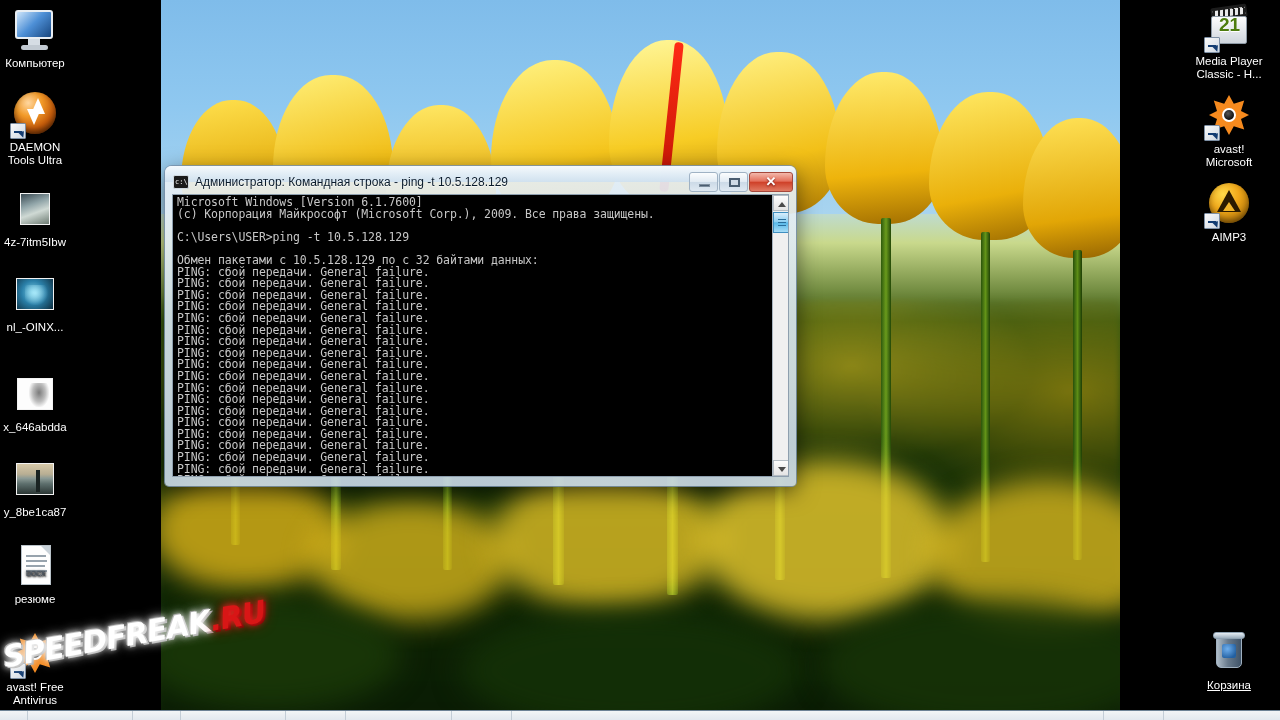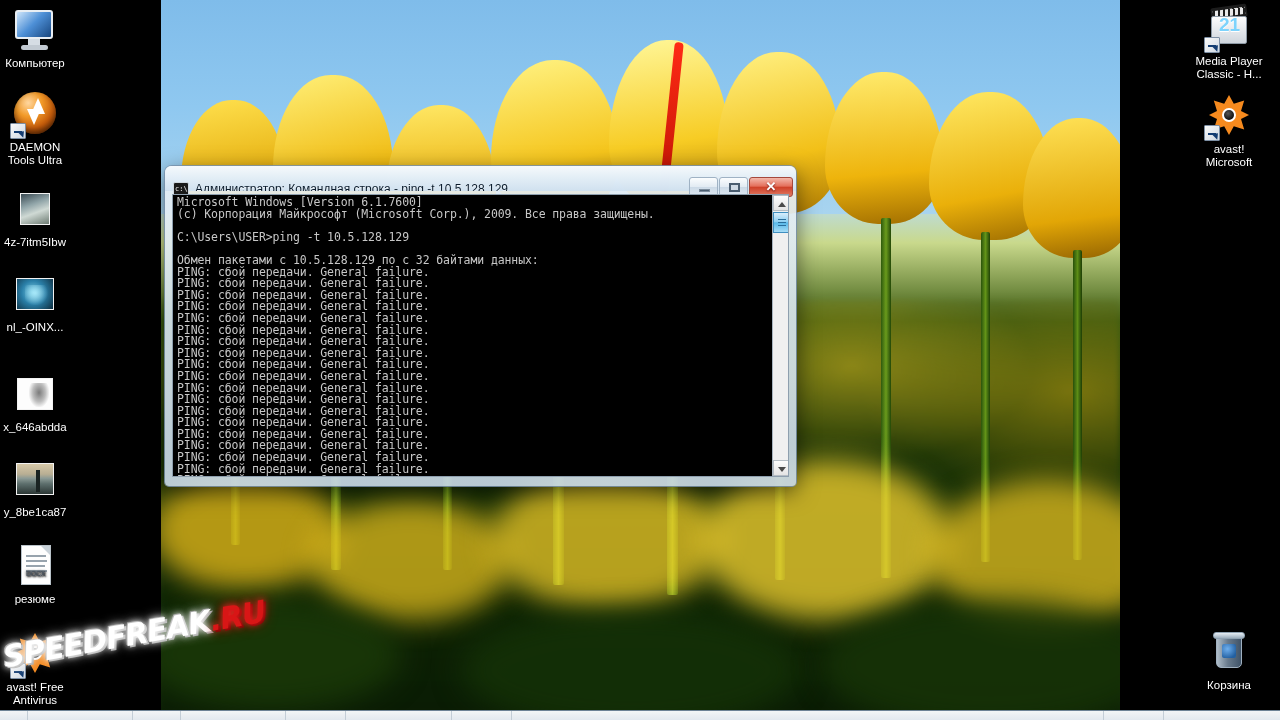--- a/index.html
+++ b/index.html
@@ -114,21 +114,21 @@
       border-left:6px solid transparent; border-right:6px solid transparent; border-bottom:9px solid #f0b52a; }
 
   
   .ic-mpc .film { position:absolute; left:6px; top:2px; width:36px; height:13px; background:#1c1c1c;
       transform: rotate(-8deg); border-radius:2px; }
   .ic-mpc .film::after { content:""; position:absolute; left:2px; top:3px; width:32px; height:7px;
       background: repeating-linear-gradient(90deg,#1c1c1c 0 2px,#e9e9e9 2px 5px); }
   .ic-mpc .body { position:absolute; left:6px; top:12px; width:36px; height:28px;
       background: linear-gradient(180deg,#fdfdfd,#cfd6dd); border:1px solid #8d99a5; border-radius:2px;}
   .ic-mpc .num { position:absolute; left:14px; top:14px; font-size:19px; font-weight:bold;
-      color:#7dd3fc; font-family:"Liberation Sans",sans-serif; text-shadow:0 1px 0 #fff; }
+      color:#4d7c0f; font-family:"Liberation Sans",sans-serif; text-shadow:0 1px 0 #fff; }
 
   
   .ic-bin .can { position:absolute; left:11px; top:8px; width:26px; height:32px;
       background: linear-gradient(90deg, rgba(190,205,218,.92) 0%, rgba(120,140,160,.88) 45%, rgba(70,92,115,.9) 100%);
       border:1px solid #9fb0c0; border-radius:2px 2px 5px 5px; }
   .ic-bin .lid { position:absolute; left:8px; top:4px; width:32px; height:7px;
       background: linear-gradient(180deg,#e6edf3,#9dafbe); border:1px solid #8fa2b2; border-radius:3px; }
   .ic-bin .glyph { position:absolute; left:17px; top:16px; width:14px; height:14px;
       background: radial-gradient(circle at 40% 35%, #6fb8ff 0%, #1a5fa8 75%); border-radius:2px; opacity:.85;}
 
@@ -150,22 +150,22 @@
 
   
   #cmdwin {
     position:absolute; left:165px; top:166px; width:631px; height:320px;
     border-radius: 7px 7px 4px 4px;
     background: linear-gradient(180deg, rgba(232,240,246,.92) 0%, rgba(214,228,240,.90) 55%, rgba(198,214,228,.92) 100%);
     box-shadow: 0 0 0 1px rgba(120,145,170,.85), 0 6px 22px rgba(0,0,0,.55);
     padding: 0;
   }
   #cmd-titlebar {
-    position:relative; height:25px; padding:16px 0 0 8px;
-    display:flex; border-radius:6px 6px 0 0;
+    position:relative; height:16px; padding:16px 0 0 8px;
+    display:flex; align-items:center; border-radius:6px 6px 0 0;
     background: linear-gradient(180deg, rgba(246,250,253,.94) 0%, rgba(226,238,248,.90) 48%, rgba(206,224,240,.9) 100%);
   }
   #cmd-icon { width:16px; height:14px; margin-right:6px; background:#1a1a1a;
       border:1px solid #cfd8df; border-radius:2px; position:relative; flex:0 0 auto; }
   #cmd-icon::after { content:"c:\\"; position:absolute; left:1px; top:0px; font-size:7px; color:#f0f0f0;
       font-family:"DejaVu Sans Mono", monospace; line-height:12px; }
   #cmd-title { font-size:12px; color:#0a1b2c; white-space:nowrap; overflow:hidden;
       text-shadow: 0 1px 1px rgba(255,255,255,.85); flex: 1 1 auto; }
   #cmd-btns { display:flex; margin-left:auto; align-items:center; padding-right:3px; flex:0 0 auto; }
   .winbtn { width:29px; height:20px; margin-left:1px; border:1px solid #9fb2c4; border-radius:3px;
@@ -340,22 +340,31 @@
   <div class="deskicon" style="left:1186px; top:92px;">
     <div class="art ic-avast">
       <div class="blob"></div>
         <div class="eye"></div>
       <div class="shc"></div>
     </div>
     <span class="cap" style="white-space:pre-line;">avast!
 Microsoft</span>
   </div>
 
-
-  <div class="deskicon" style="left:1186px; top:628px;">
+  <div class="deskicon" style="left:1186px; top:180px;">
+    <div class="art ic-aimp">
+      <div class="disc"></div>
+        <div class="a"></div>
+        <div class="a2"></div>
+      <div class="shc"></div>
+    </div>
+    <span class="cap">AIMP3</span>
+  </div>
+
+  <div class="deskicon" style="left:1186px; top:628px;text-decoration:underline;">
     <div class="art ic-bin">
       <div class="can"></div>
         <div class="lid"></div>
         <div class="glyph"></div>
     </div>
     <span class="cap">Корзина</span>
   </div>
 
   <div id="watermark">
     <div class="wm-main">

